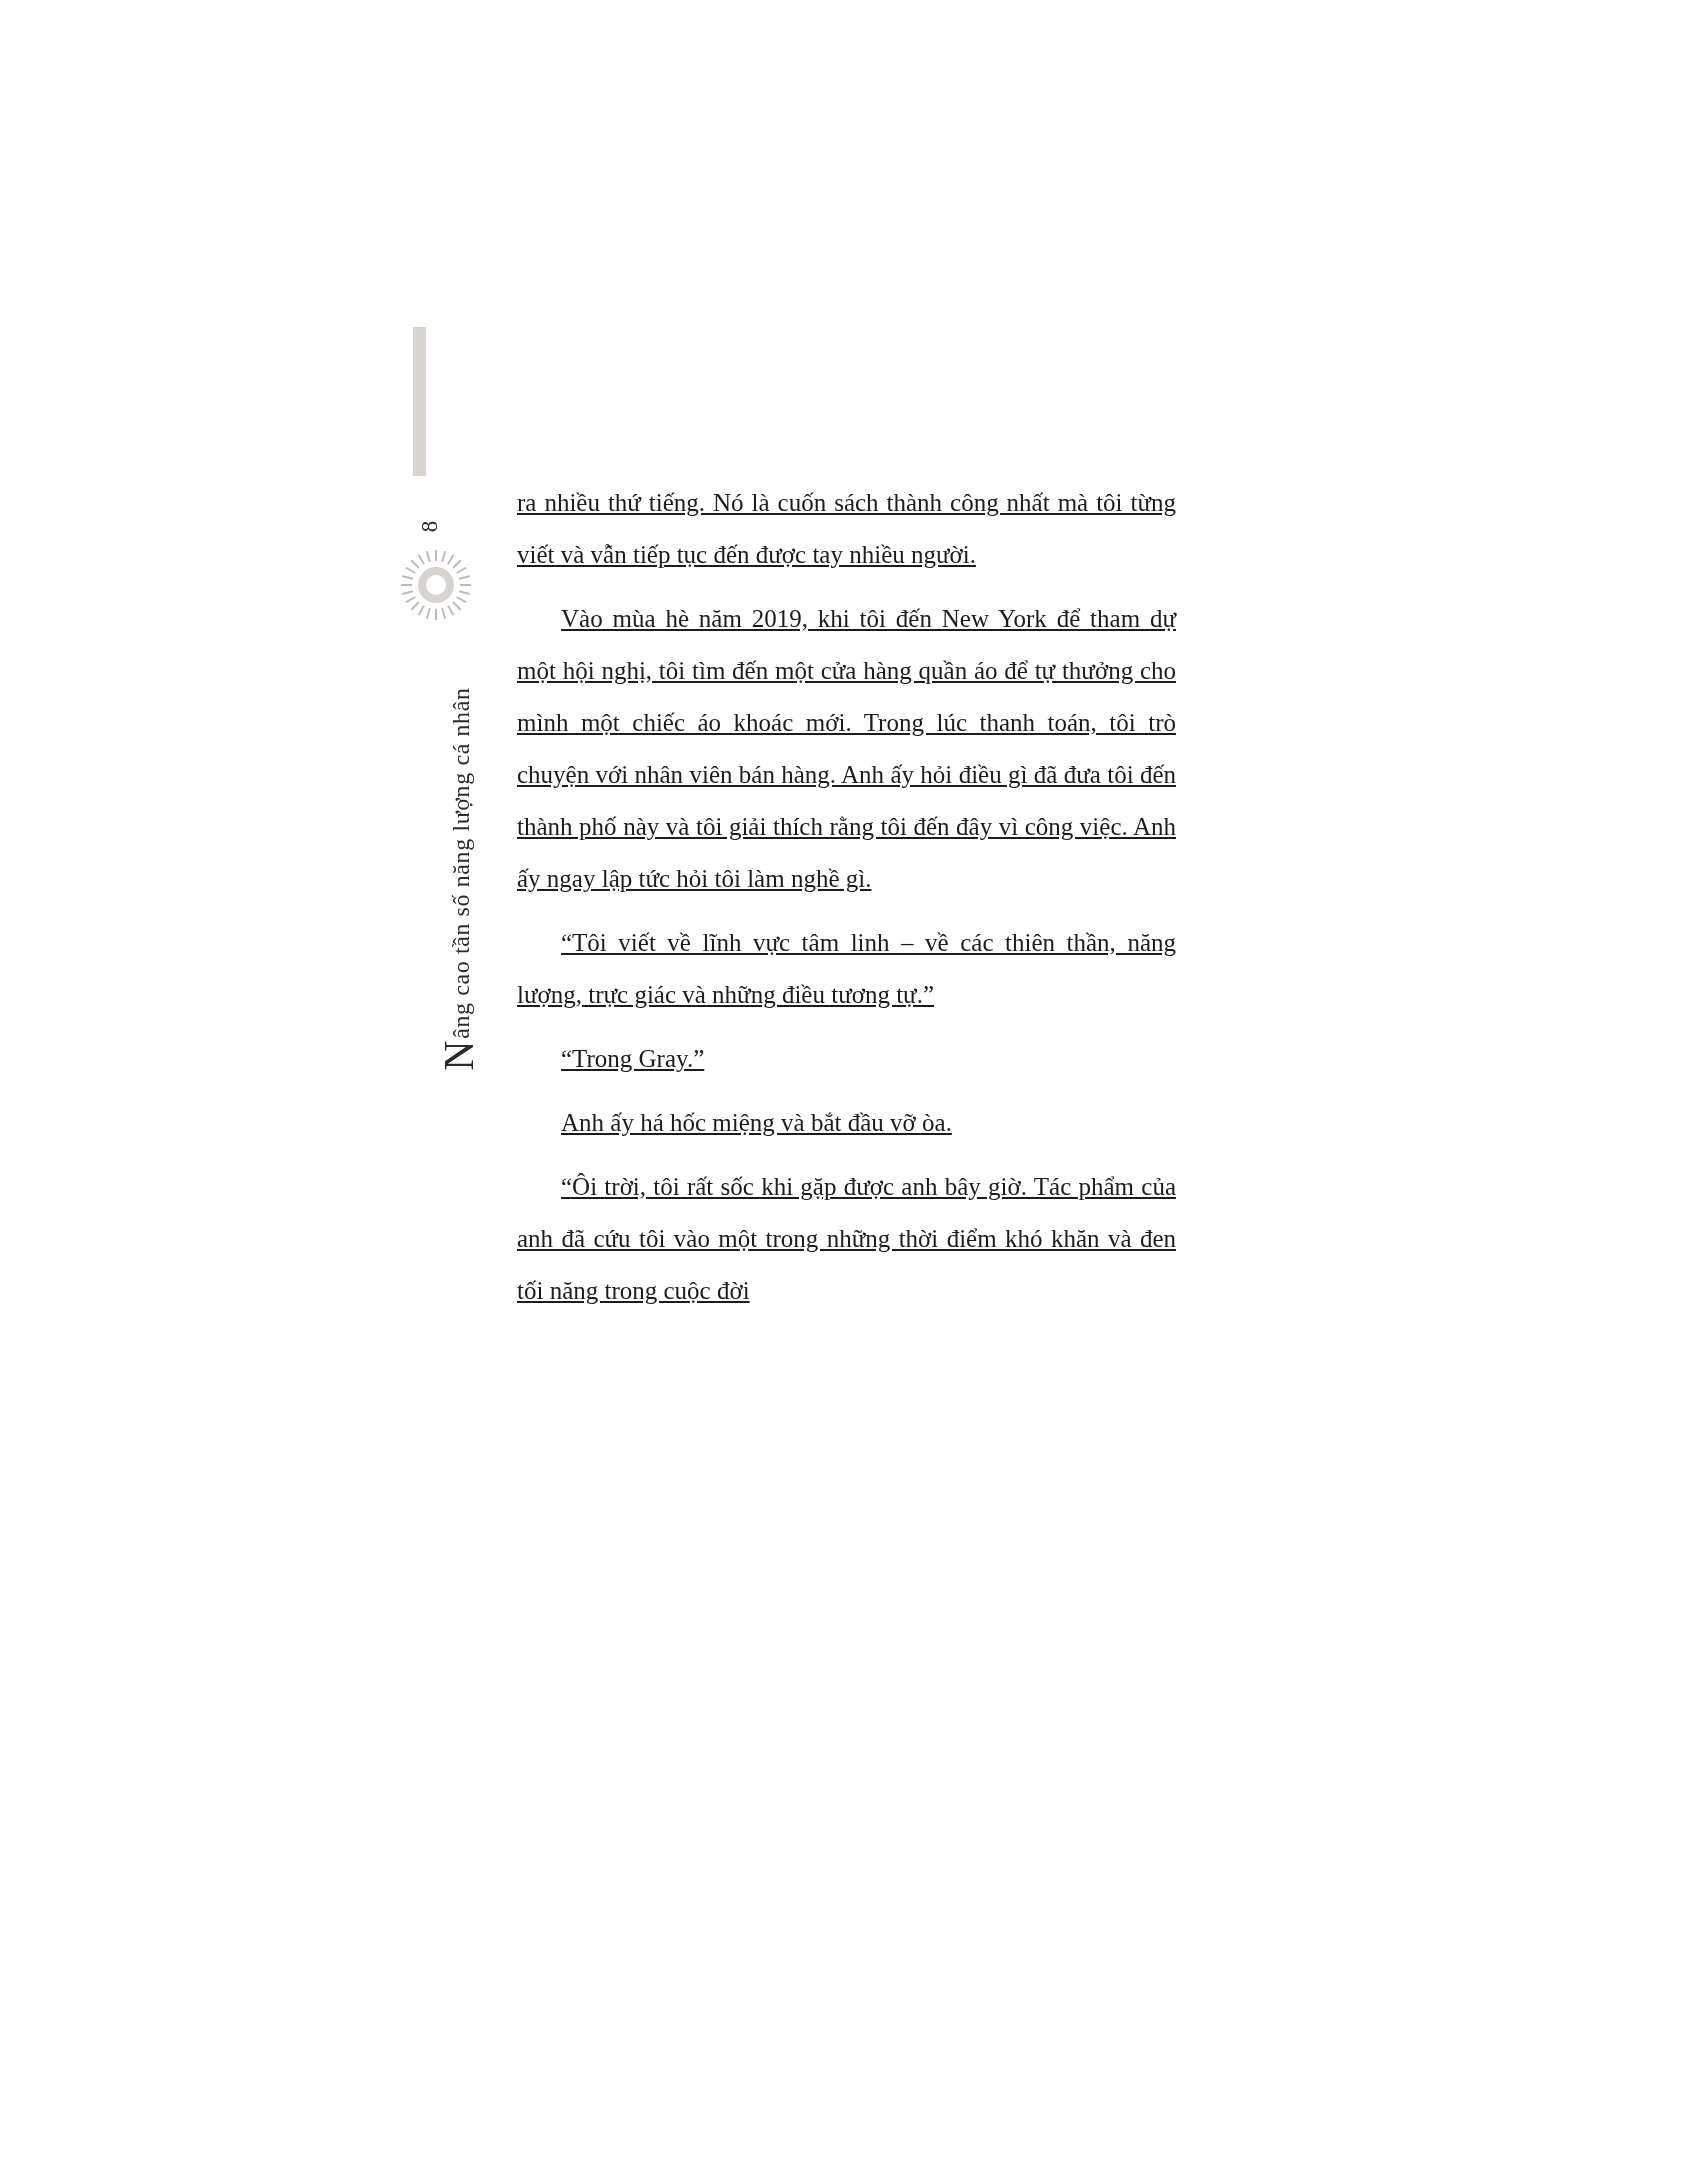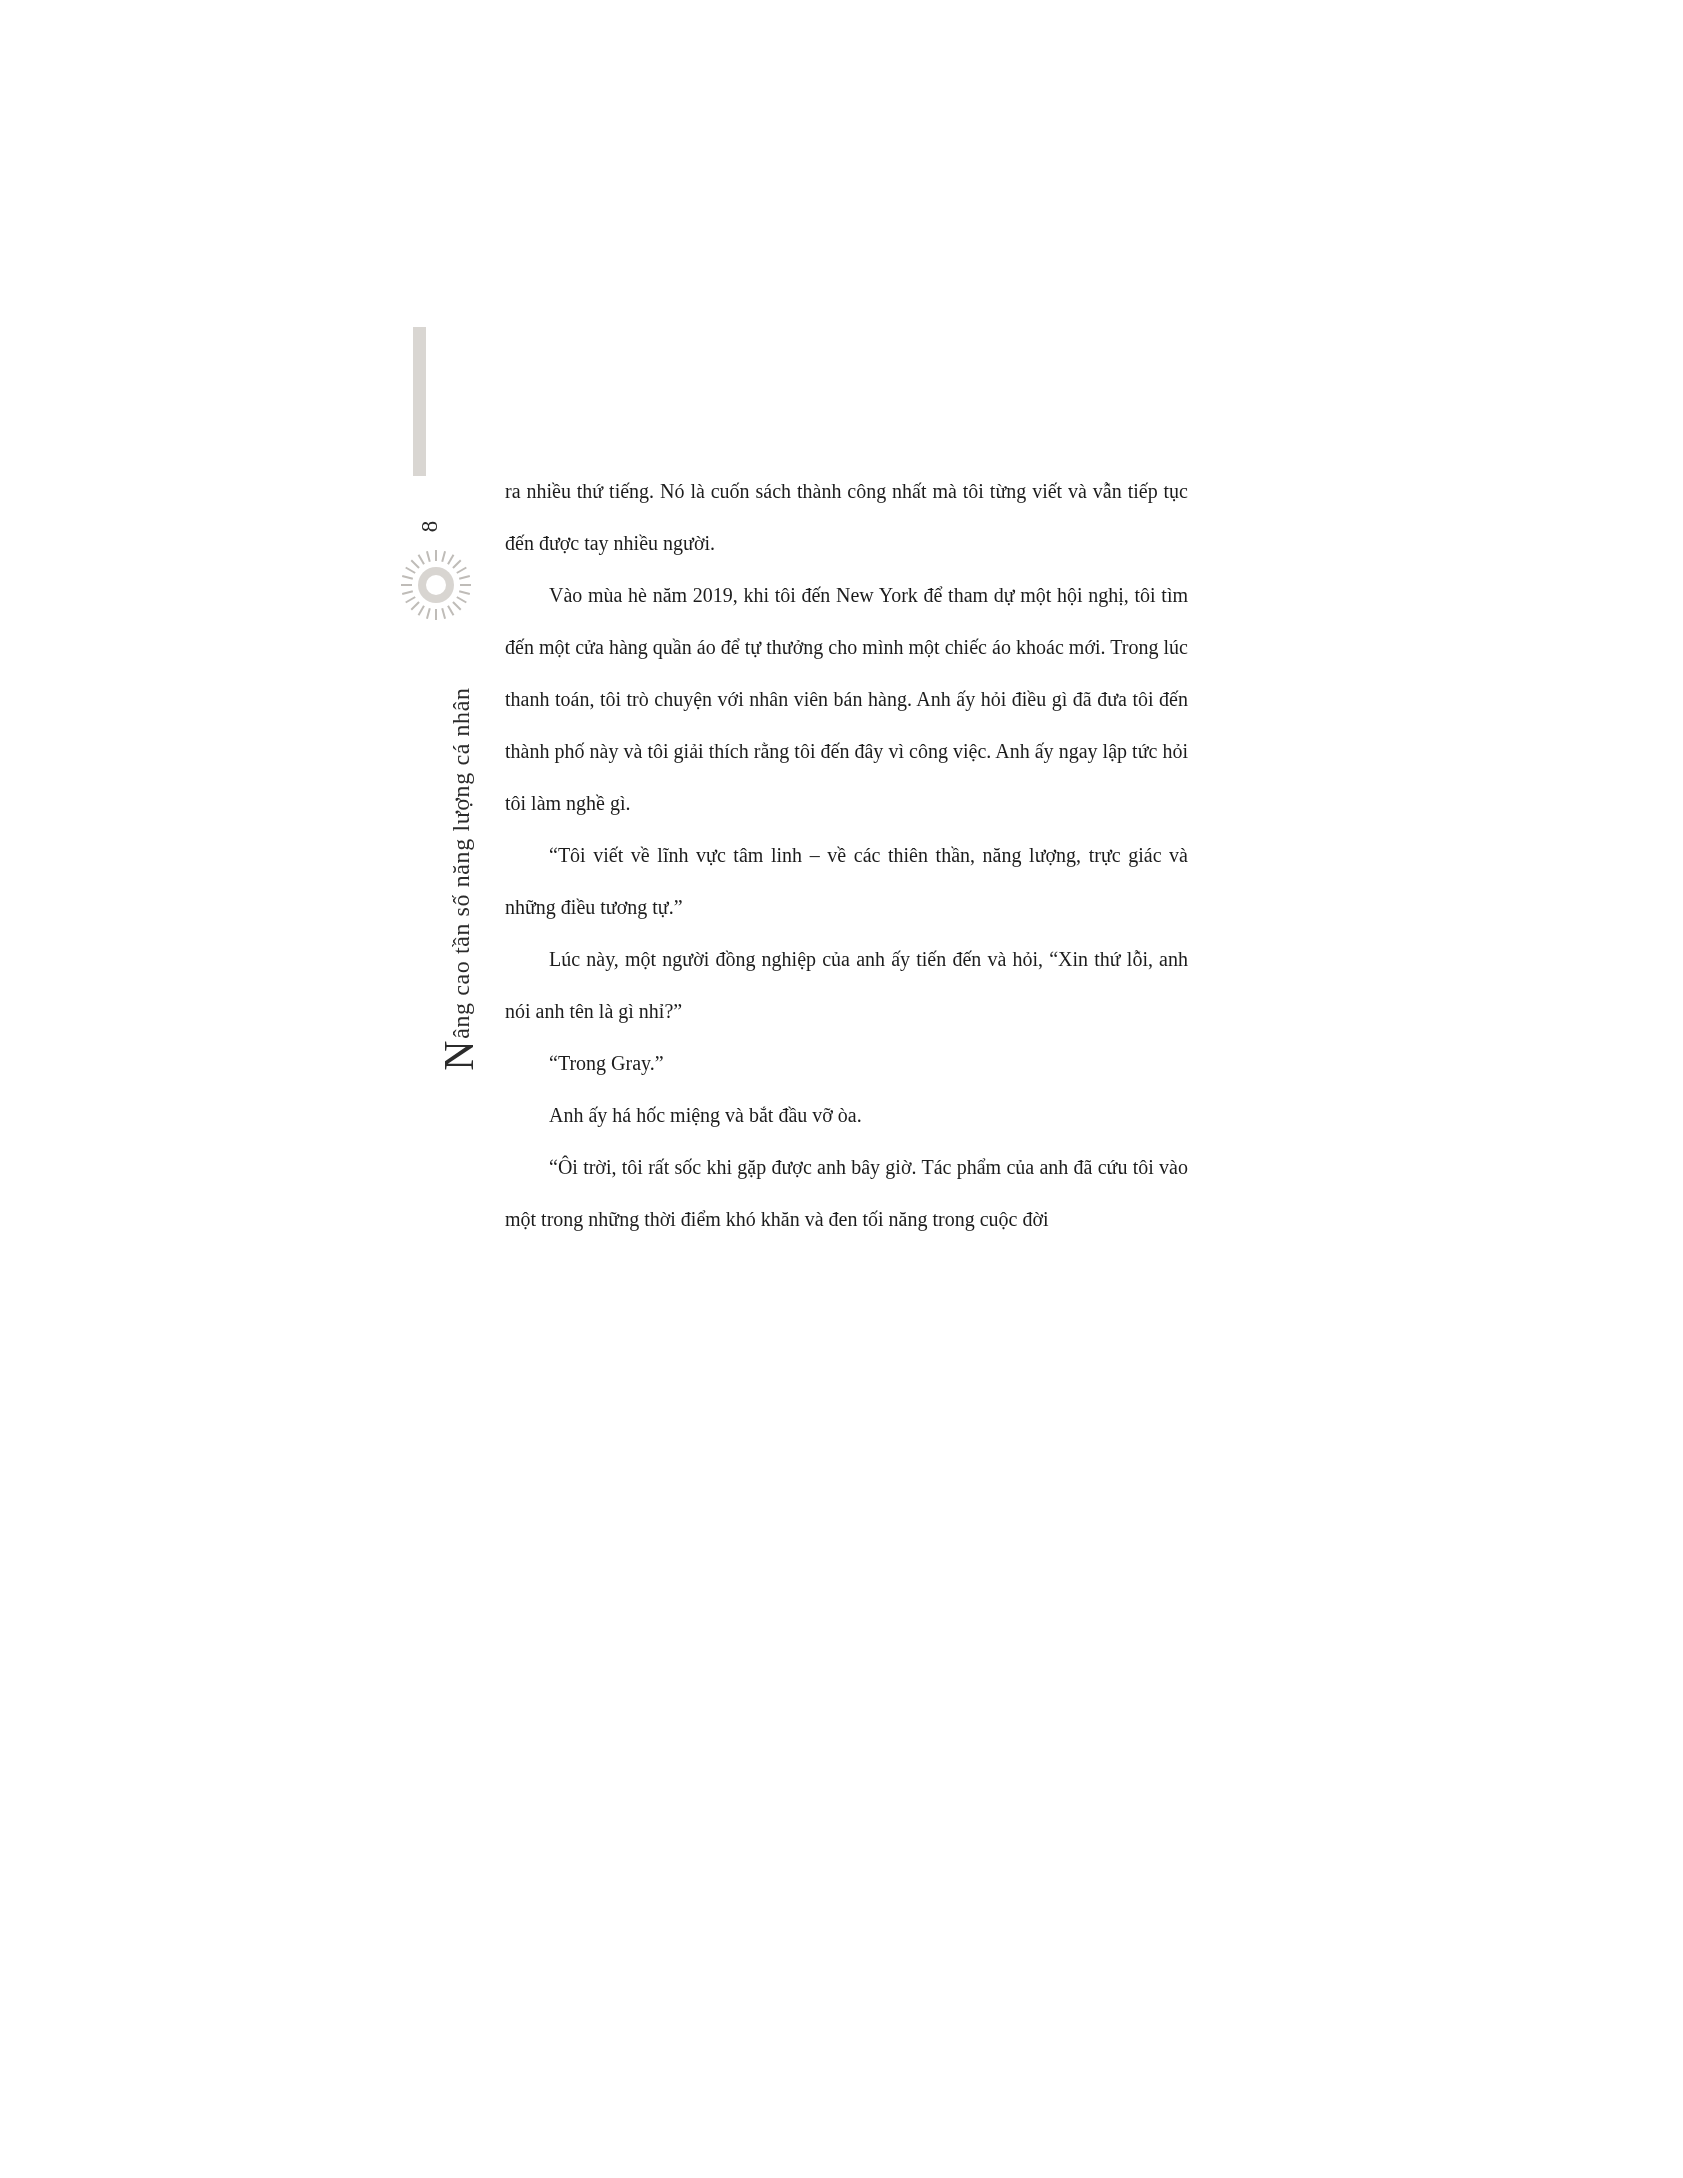--- a/index.html
+++ b/index.html
@@ -126,27 +126,28 @@
 
   
   .text-column {
     position: absolute;
     left: 505px;
     top: 465px;
     width: 683px;
   }
 
   .para {
-    margin: 0;
-    font-size: 20px;
+    margin: 12px;
+    font-size: 25px;
     line-height: 52px;
     text-align: justify;
     text-justify: inter-word;
     color: #1c1c1c;
     hyphens: none;
+    text-decoration: underline;
   }
   .para + .para {
     text-indent: 44px;
   }
   .para.noindent {
     text-indent: 0;
   }
   .para.dialogue {
     text-indent: 44px;
     text-align: left;
@@ -196,20 +197,19 @@
     <div class="running-head">
       <span class="dropcap">N</span><span>âng cao tần số năng lượng cá nhân</span>
     </div>
 
   </div>
 
   <div class="text-column">
     <p class="para noindent">ra nhiều thứ tiếng. Nó là cuốn sách thành công nhất mà tôi từng viết và vẫn tiếp tục đến được tay nhiều người.</p>
     <p class="para">Vào mùa hè năm 2019, khi tôi đến New York để tham dự một hội nghị, tôi tìm đến một cửa hàng quần áo để tự thưởng cho mình một chiếc áo khoác mới. Trong lúc thanh toán, tôi trò chuyện với nhân viên bán hàng. Anh ấy hỏi điều gì đã đưa tôi đến thành phố này và tôi giải thích rằng tôi đến đây vì công việc. Anh ấy ngay lập tức hỏi tôi làm nghề gì.</p>
     <p class="para">“Tôi viết về lĩnh vực tâm linh – về các thiên thần, năng lượng, trực giác và những điều tương tự.”</p>
-    <p class="para">Lúc này, một người đồng nghiệp của anh ấy tiến đến và hỏi, “Xin thứ lỗi, anh nói anh tên là gì nhỉ?”</p>
     <p class="para dialogue">“Trong Gray.”</p>
     <p class="para dialogue">Anh ấy há hốc miệng và bắt đầu vỡ òa.</p>
     <p class="para">“Ôi trời, tôi rất sốc khi gặp được anh bây giờ. Tác phẩm của anh đã cứu tôi vào một trong những thời điểm khó khăn và đen tối năng trong cuộc đời</p>
   </div>
 
 </div>
 
 
 </body></html>

